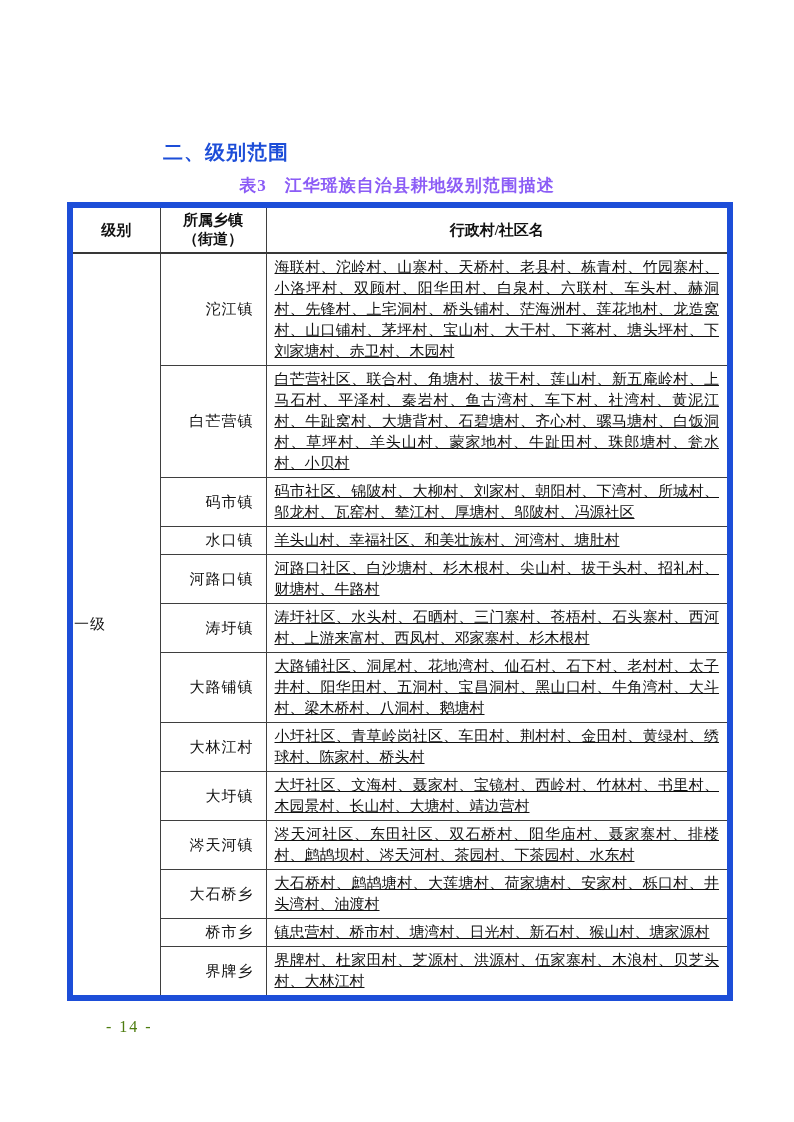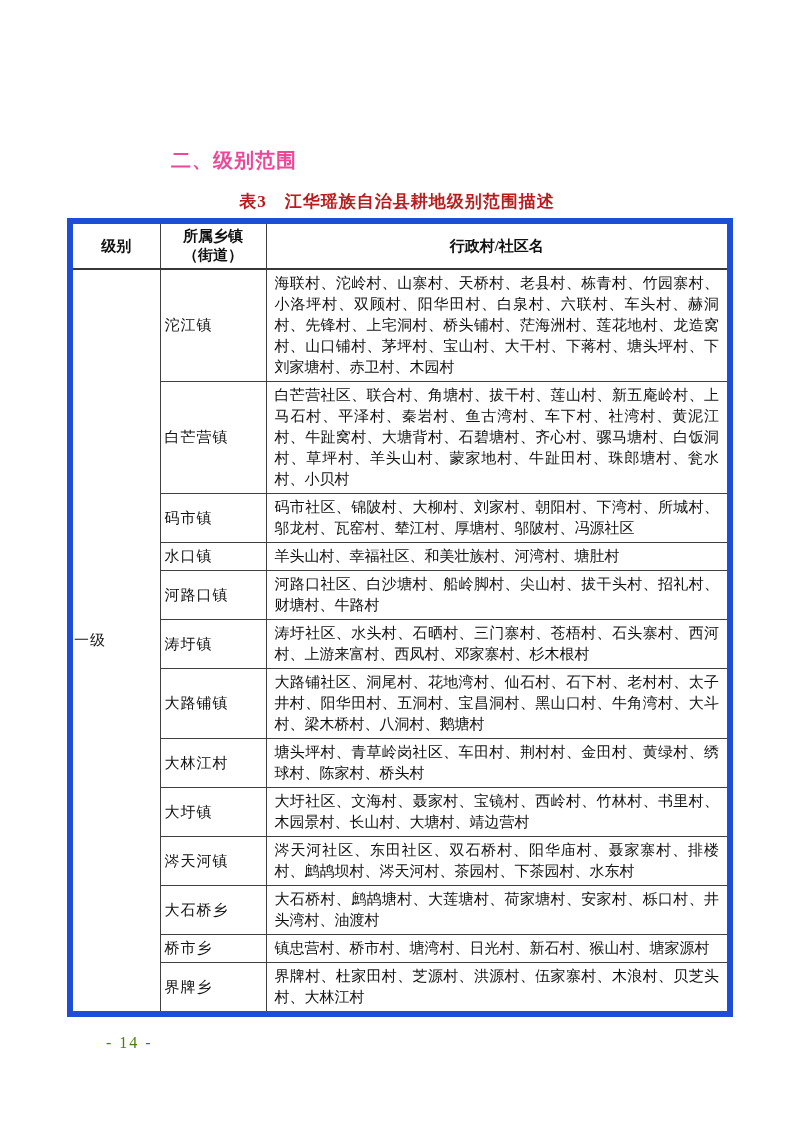--- a/index.html
+++ b/index.html
@@ -10,35 +10,35 @@
   .page {
     position: relative;
     width: 794px;
     height: 1122px;
     background: #ffffff;
     font-family: "Liberation Serif", "DejaVu Serif", serif;
     color: #111111;
     overflow: hidden;
   }
   .section-heading {
-    margin: 16px;
+    margin: 8px;
     padding: 131px 0 0 155px;
     font-size: 20px;
     font-weight: 700;
     letter-spacing: 1px;
-    color: #ec4899;
+    color: #1d4ed8;
   }
   .table-title {
     width: 660px;
     margin: 7px 0 5px 67px;
     text-align: center;
     font-size: 17px;
     font-weight: 700;
     letter-spacing: 1px;
-    color: #b91c1c;
+    color: #8b5cf6;
   }
   table.level-table {
     margin-left: 67px;
     width: 660px;
     border-collapse: collapse;
     table-layout: fixed;
     border: 6px solid #1d4ed8;
   }
   table.level-table col.c-level    { width: 90px; }
   table.level-table col.c-township { width: 106px; }
@@ -57,30 +57,31 @@
     line-height: 1.25;
     border-bottom-width: 2px;
     border-bottom-color: #383838;
     padding: 2px 2px;
   }
   td.level-cell {
     vertical-align: middle;
     letter-spacing: 1px;
   }
   td.township-cell {
-    text-align: left;
+    text-align: right;
     vertical-align: middle;
-    padding: 2px 4px;
+    padding: 2px 12px;
     letter-spacing: 1px;
   }
   td.villages-cell {
     text-align: justify;
     vertical-align: middle;
     padding: 3px 8px;
     line-height: 21px;
+    text-decoration: underline;
   }
   .page-number {
     margin: 17px 0 0 106px;
     font-size: 16px;
     letter-spacing: 2px;
     color: #4d7c0f;
   }
 </style>
 </head>
 <body>
@@ -117,33 +118,33 @@
         <tr>
     <td class="township-cell">码市镇</td>
     <td class="villages-cell">码市社区、锦陂村、大柳村、刘家村、朝阳村、下湾村、所城村、邬龙村、瓦窑村、辇江村、厚塘村、邬陂村、冯源社区</td>
   </tr>
         <tr>
     <td class="township-cell">水口镇</td>
     <td class="villages-cell">羊头山村、幸福社区、和美壮族村、河湾村、塘肚村</td>
   </tr>
         <tr>
     <td class="township-cell">河路口镇</td>
-    <td class="villages-cell">河路口社区、白沙塘村、船岭脚村、尖山村、拔干头村、招礼村、财塘村、牛路村</td>
+    <td class="villages-cell">河路口社区、白沙塘村、杉木根村、尖山村、拔干头村、招礼村、财塘村、牛路村</td>
   </tr>
         <tr>
     <td class="township-cell">涛圩镇</td>
     <td class="villages-cell">涛圩社区、水头村、石晒村、三门寨村、苍梧村、石头寨村、西河村、上游来富村、西凤村、邓家寨村、杉木根村</td>
   </tr>
         <tr>
     <td class="township-cell">大路铺镇</td>
     <td class="villages-cell">大路铺社区、洞尾村、花地湾村、仙石村、石下村、老村村、太子井村、阳华田村、五洞村、宝昌洞村、黑山口村、牛角湾村、大斗村、梁木桥村、八洞村、鹅塘村</td>
   </tr>
         <tr>
     <td class="township-cell">大林江村</td>
-    <td class="villages-cell">塘头坪村、青草岭岗社区、车田村、荆村村、金田村、黄绿村、绣球村、陈家村、桥头村</td>
+    <td class="villages-cell">小圩社区、青草岭岗社区、车田村、荆村村、金田村、黄绿村、绣球村、陈家村、桥头村</td>
   </tr>
         <tr>
     <td class="township-cell">大圩镇</td>
     <td class="villages-cell">大圩社区、文海村、聂家村、宝镜村、西岭村、竹林村、书里村、木园景村、长山村、大塘村、靖边营村</td>
   </tr>
         <tr>
     <td class="township-cell">涔天河镇</td>
     <td class="villages-cell">涔天河社区、东田社区、双石桥村、阳华庙村、聂家寨村、排楼村、鹧鸪坝村、涔天河村、茶园村、下茶园村、水东村</td>
   </tr>
         <tr>

